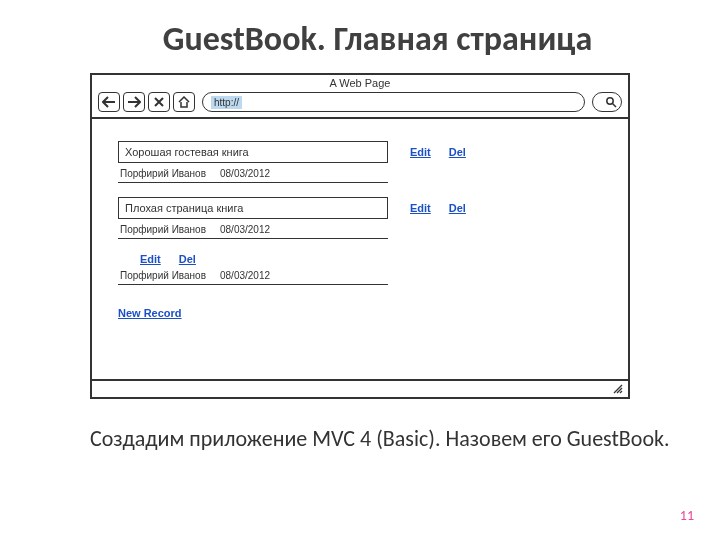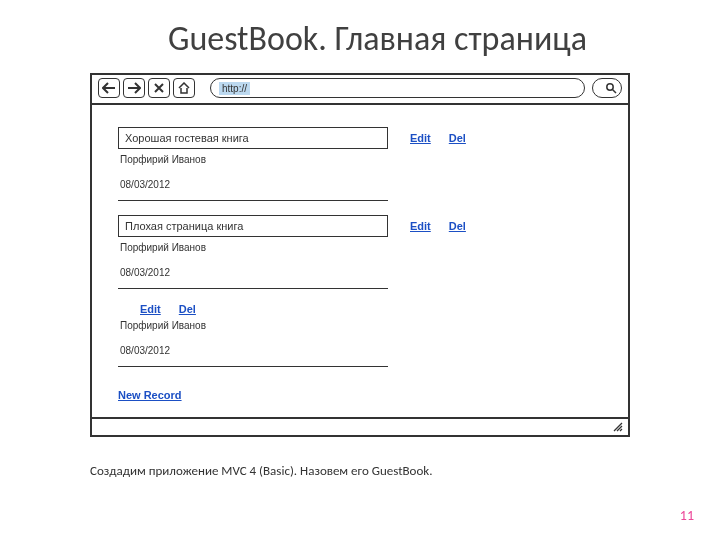--- a/index.html
+++ b/index.html
@@ -10,21 +10,21 @@
     background: #fff;
     font-family: "Calibri", "Arial", sans-serif;
     color: #333;
     position: relative;
   }
   .slide-title {
     font-size: 34px;
     color: #404040;
     text-align: center;
     margin: 18px 0 14px 0;
-    font-weight: 400;
+    font-weight: 700;
     padding-left: 35px;
   }
   .browser-frame {
     width: 540px;
     margin: 0 auto;
     border: 2px solid #333;
     background: #fff;
     font-family: "Comic Sans MS", "Arial", sans-serif;
   }
   .browser-chrome {
@@ -54,21 +54,21 @@
   }
   .tool-btn svg { display: block; }
   .url-bar {
     flex: 1;
     height: 20px;
     border: 1.5px solid #333;
     border-radius: 10px;
     display: flex;
     align-items: center;
     padding: 0 8px;
-    margin-left: 12px;
+    margin-left: 4px;
   }
   .url-text {
     font-size: 10px;
     color: #333;
     padding: 1px 3px;
     background: #bcd9f0;
   }
   .search-blob {
     width: 30px;
     height: 20px;
@@ -109,58 +109,58 @@
     color: #1b4fc4;
     text-decoration: underline;
     cursor: pointer;
     font-weight: bold;
   }
   .entry-meta {
     width: 270px;
     font-size: 10px;
     color: #333;
     border-bottom: 1.5px solid #333;
-    padding: 5px 2px 10px 2px;
+    padding: 5px 2px 3px 2px;
     display: flex;
     gap: 14px;
-    flex-direction: column;
   }
   .new-record {
     margin-top: 18px;
   }
   .status-bar {
     height: 18px;
     border-top: 2px solid #333;
     display: flex;
     justify-content: flex-end;
     align-items: center;
     padding-right: 4px;
   }
   .caption {
-    font-size: 13px;
+    font-size: 22px;
     color: #333;
     text-align: left;
     margin: 26px 0 0 90px;
     font-family: "Calibri", "Arial", sans-serif;
   }
   .page-num {
     position: absolute;
     right: 26px;
     bottom: 16px;
     font-size: 14px;
     color: #ec4899;
   }
 </style>
 </head>
 <body>
 
 <h1 class="slide-title">GuestBook. Главная страница</h1>
 
 <div class="browser-frame">
   <div class="browser-chrome">
+    <div class="titlebar">A Web Page</div>
     <div class="toolbar-row">
       <div class="tool-btn">
         <svg width="14" height="12" viewBox="0 0 14 12">
             <path d="M6 1 L1 6 L6 11 M1 6 H13" fill="none" stroke="#333" stroke-width="2"></path>
           </svg>
       </div>
       <div class="tool-btn">
         <svg width="14" height="12" viewBox="0 0 14 12">
             <path d="M8 1 L13 6 L8 11 M13 6 H1" fill="none" stroke="#333" stroke-width="2"></path>
           </svg>

